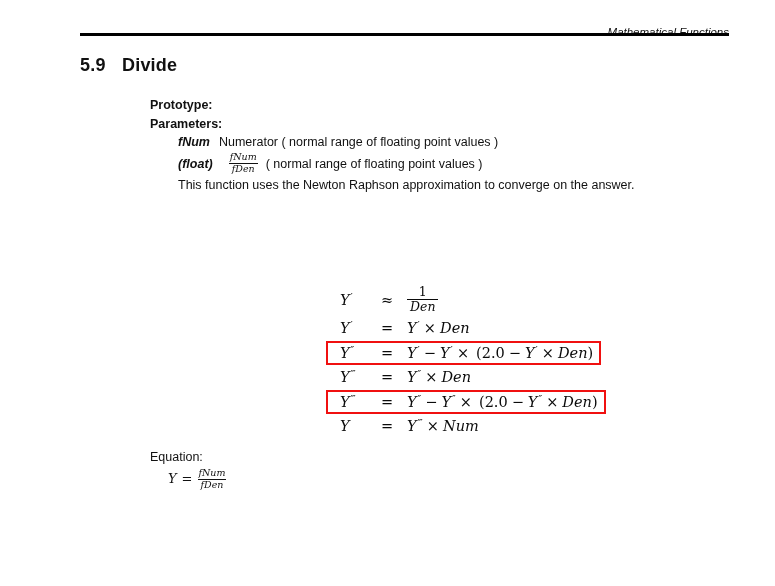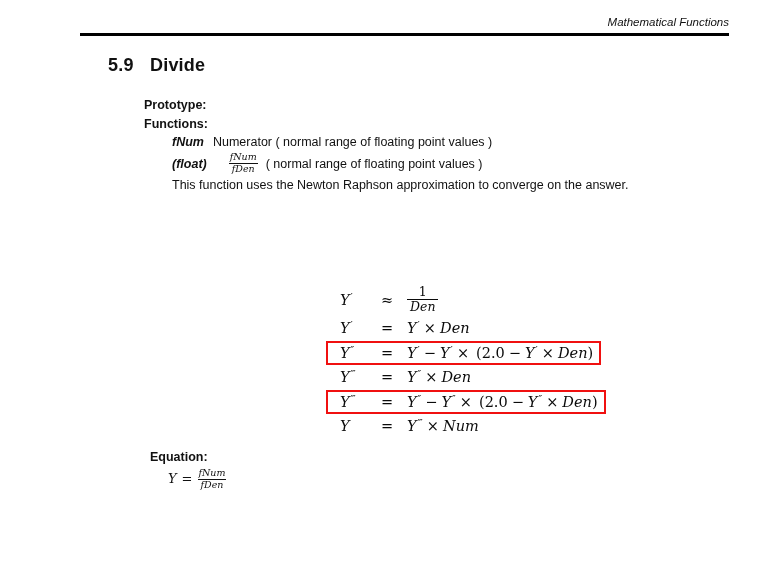--- a/index.html
+++ b/index.html
@@ -1,33 +1,33 @@
 <!DOCTYPE html>
 <html style="--red: #f01010;"><head>
 <meta charset="utf-8">
 <style>
   html,body{margin:0;padding:0;}
   body{
     width:775px;height:586px;position:relative;background:#ffffff;
     font-family:"Liberation Sans",sans-serif;color:#111111;overflow:hidden;
   }
   
-  .header-title{position:absolute;top:16px;right:46px;font-style:italic;font-size:11.5px;color:#111;}
+  .header-title{position:absolute;top:26px;right:46px;font-style:italic;font-size:11.5px;color:#111;}
   .header-rule{position:absolute;left:80px;right:46px;top:33px;height:2.5px;background:#000;}
   
-  .section-heading{position:absolute;left:80px;top:55px;font-size:18px;font-weight:bold;letter-spacing:.2px;margin-left:28px;}
+  .section-heading{position:absolute;left:80px;top:55px;font-size:18px;font-weight:bold;letter-spacing:.2px;}
   .section-heading .sec-num{display:inline-block;width:42px;}
   
-  .doc{position:absolute;left:144px;top:95px;width:600px;font-size:12.5px;line-height:18px;}
+  .doc{position:absolute;left:150px;top:95px;width:600px;font-size:12.5px;line-height:18px;}
   .doc .label{font-weight:bold;margin-top:1px;}
   .doc .indent{padding-left:28px;}
   .bi{font-weight:bold;font-style:italic;}
   .param-name{font-weight:bold;font-style:italic;margin-right:9px;}
   .returns-line{display:flex;align-items:center;height:25px;}
-  .returns-line .bi{margin-right:18px;}
+  .returns-line .bi{margin-right:12px;}
   .frac{display:inline-block;text-align:center;vertical-align:middle;
         font-family:"DejaVu Serif",serif;font-style:italic;font-size:9.5px;line-height:1.15;margin:0 4px;}
   .frac .fnum{display:block;border-bottom:.8px solid #111;padding:0 1px;}
   .frac .fden{display:block;padding:0 1px;}
   .returns-desc{margin-left:4px;}
   
   .math-block{position:absolute;left:326px;top:282px;font-family:"DejaVu Serif",serif;font-size:14.5px;color:#0a0a0a;}
   .eq-row{display:flex;align-items:center;height:22.5px;padding:0 8px 0 14px;width:max-content;}
   .eq-row.tall{height:35px;}
   .eq-row.boxed{border:2px solid var(--red,#f01010);padding:0 6px 0 12px;height:20.5px;margin:1px 0;}
@@ -37,39 +37,39 @@
   .var{font-style:italic;}
   .upr{font-style:normal;}
   .op{font-style:normal;margin:0 4px;}
   .brk{font-style:normal;}
   .prime{font-size:10px;position:relative;top:-5px;font-style:normal;margin-left:1px;}
   .mfrac{display:inline-block;text-align:center;font-size:12.5px;line-height:1.15;}
   .mfrac .fnum{display:block;border-bottom:.9px solid #0a0a0a;padding:0 3px;font-style:normal;}
   .mfrac .fden{display:block;padding:0 3px;font-style:italic;}
   
   .equation-block{position:absolute;left:150px;top:448px;font-size:12.5px;line-height:18px;}
-  .equation-label{font-weight:bold;}
+  .equation-label{font-weight:normal;}
   .equation-formula{margin-left:18px;margin-top:2px;font-family:"DejaVu Serif",serif;
                     font-style:italic;font-size:13px;display:flex;align-items:center;width:max-content;}
   .equation-formula .rel{font-style:normal;margin:0 5px;}
 </style>
 </head>
 <body>
 
 <div class="header-title">Mathematical Functions</div>
 <div class="header-rule"></div>
 
 <div class="section-heading">
   <span class="sec-num">5.9</span><span>Divide</span>
 </div>
 
 <div class="doc">
   <div class="label">Prototype:</div>
 
-  <div class="label">Functions:</div>
+  <div class="label">Parameters:</div>
   <div class="indent">
     <span class="param-name">fNum</span><span>Numerator ( normal range of floating point values )</span>
   </div>
 
   <div class="indent returns-line">
     <span class="bi">(float)</span>
     <span class="frac">
       <span class="fnum">fNum</span>
       <span class="fden">fDen</span>
     </span>

